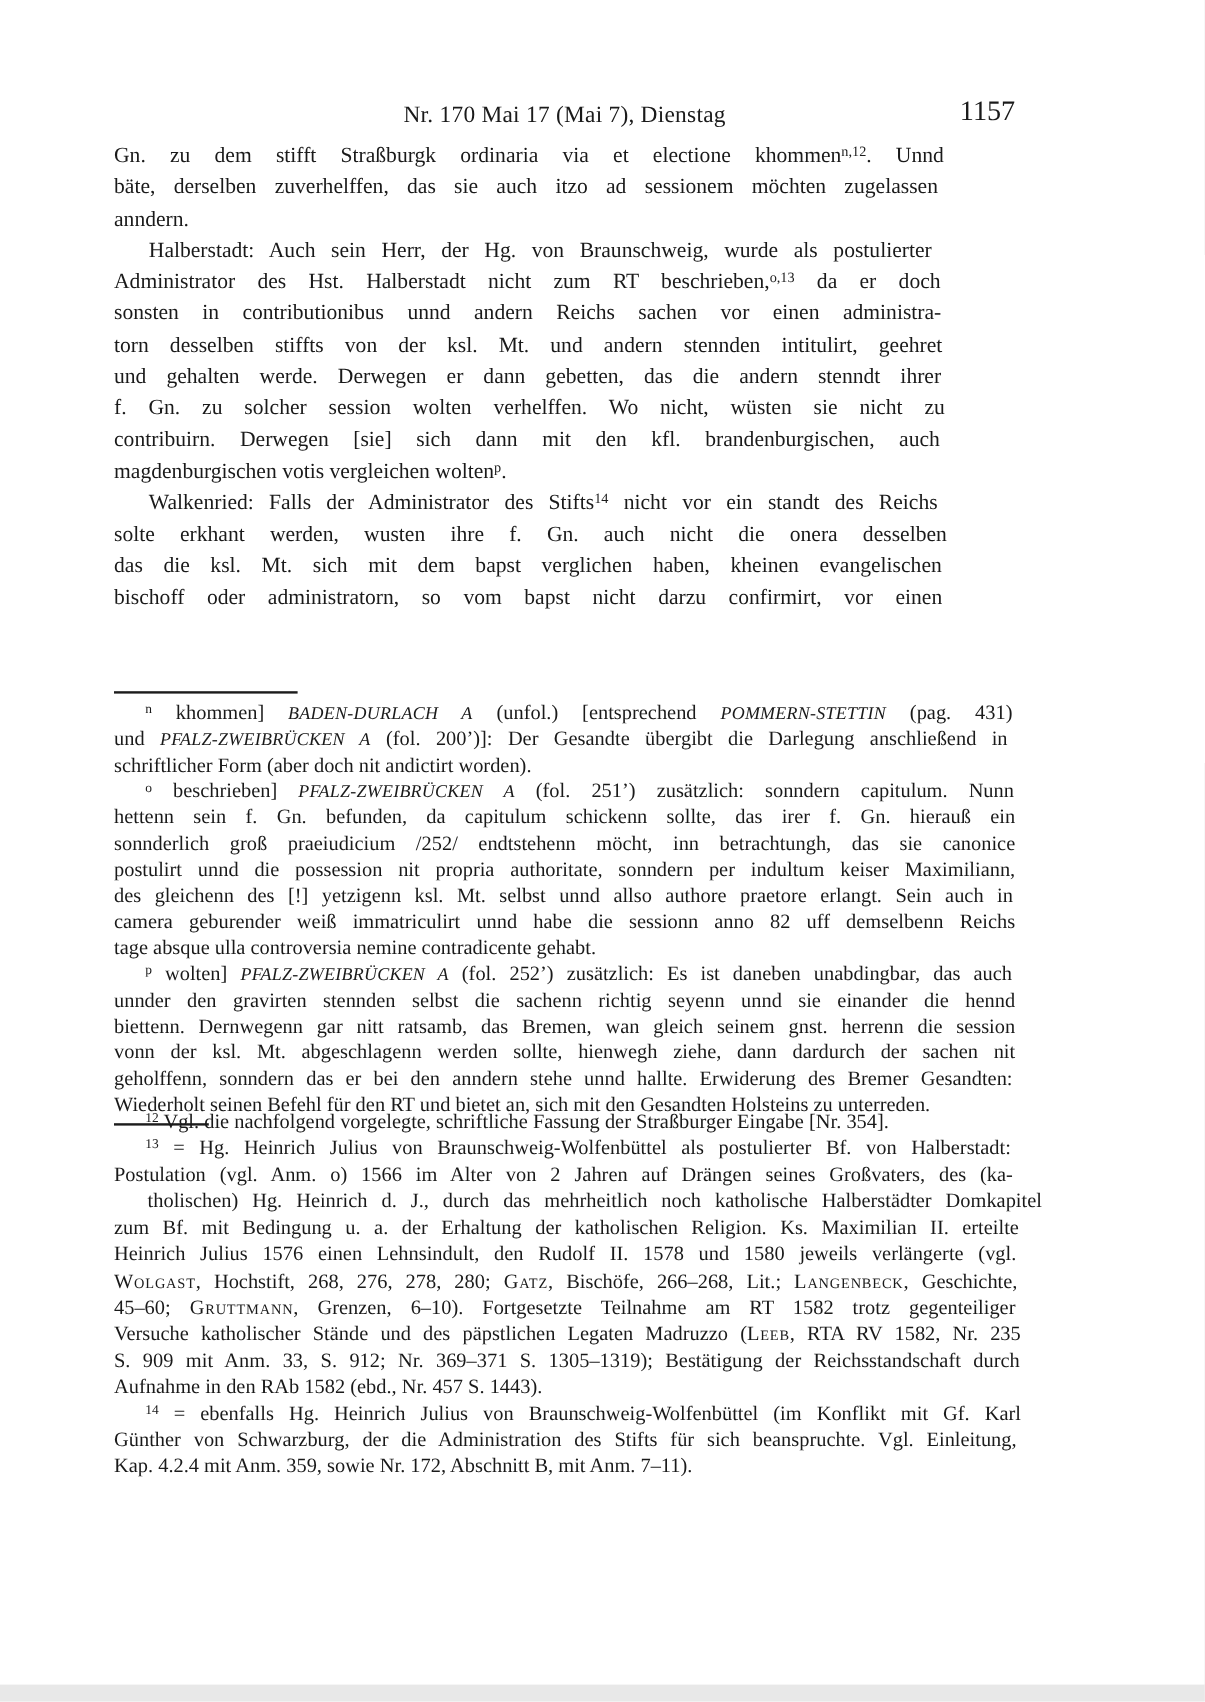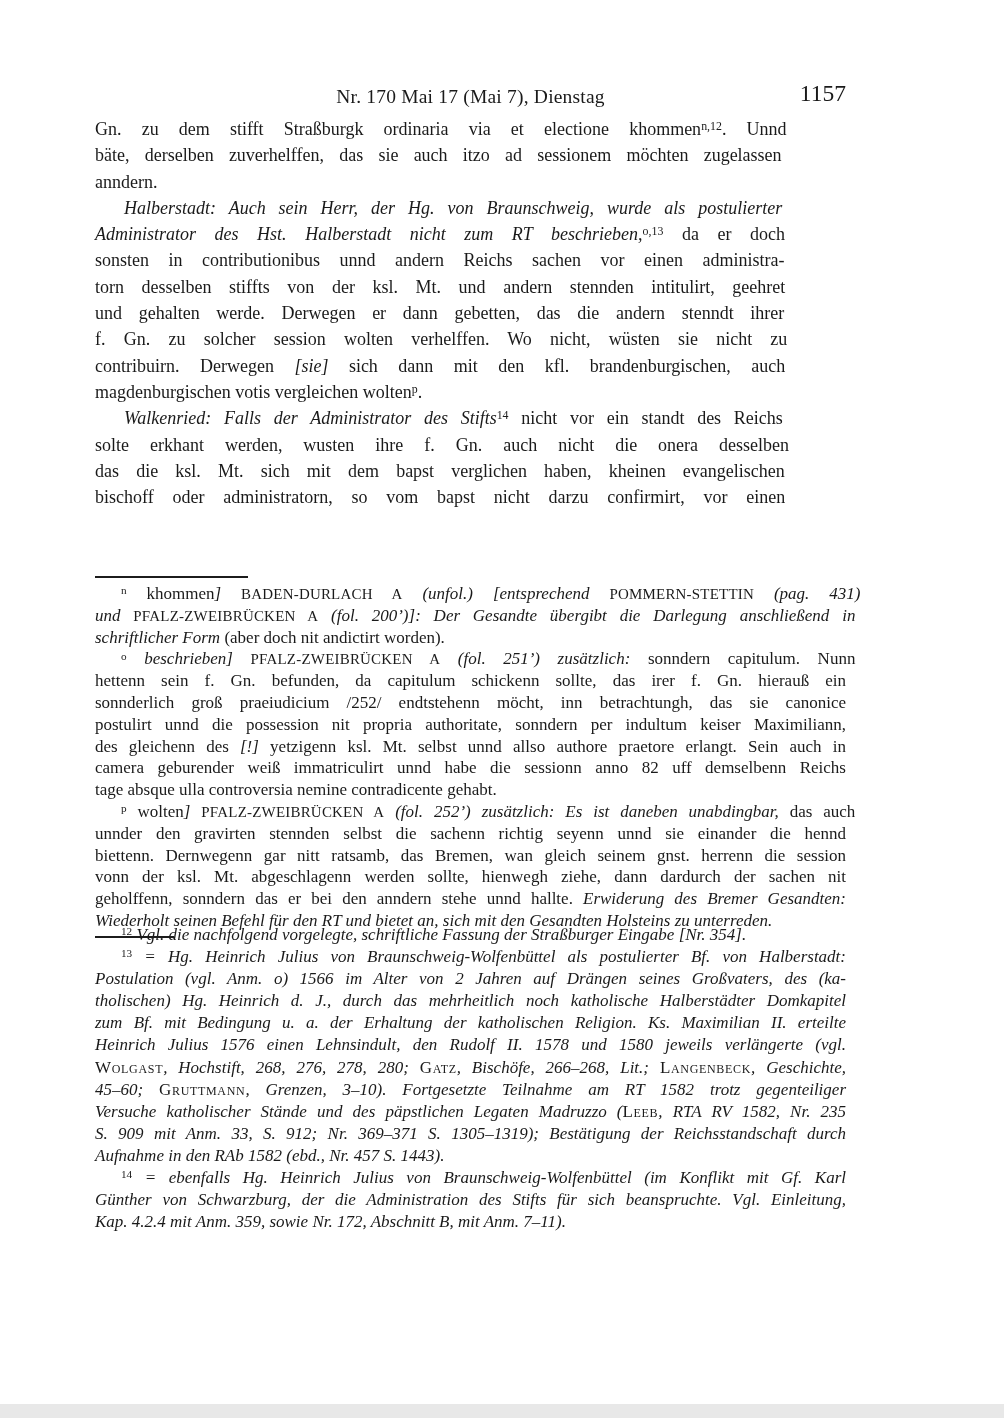--- a/index.html
+++ b/index.html
@@ -19,22 +19,22 @@
   .main .line{height:26.3px;line-height:26.3px;}
   .main .ind{padding-left:29px;}
   .small{font-size:17px;}
   .small .ind{padding-left:26px;}
   .apparatus{top:583px;}
   .apparatus .line{height:21.8px;line-height:21.8px;}
   .notes{top:924px;}
   .notes .line{height:22.1px;line-height:22.1px;}
   .line{white-space:nowrap;overflow:visible;}
   .ls{display:inline-block;white-space:nowrap;}
-  .it{font-style:italic;}
-  .sig{font-size:.88em;letter-spacing:.015em;text-align:center;}
+  .it{}
+  .sig{font-style:italic;font-size:.88em;letter-spacing:.015em;text-align:center;}
   .sc{font-variant:small-caps;letter-spacing:.04em;}
   .sup{font-size:.66em;position:relative;top:-.42em;}
   .rule{position:absolute;left:95px;height:2px;background:#1c1c1c;}
   .rule1{top:576px;width:153px;}
   .rule2{top:936px;width:79px;}
 </style>
 </head>
 <body>
 
 <div class="page">
@@ -96,25 +96,25 @@
 
   <div class="rule rule2"></div>
 
   <section class="txt small notes">
       <div class="para">
         <div class="line end ind"><span class="ls"><span class="sup">12</span><span class="it"> Vgl. die nachfolgend vorgelegte, schriftliche Fassung der Straßburger Eingabe [Nr. 354].</span></span></div>
       </div>
       <div class="para">
         <div class="line ind"><span class="ls" style="word-spacing: 7.88636px;"><span class="sup">13</span><span class="it"> = Hg. Heinrich Julius von Braunschweig-Wolfenbüttel als postulierter Bf. von Halberstadt:</span></span></div>
         <div class="line"><span class="ls" style="word-spacing: 7.32083px;"><span class="it">Postulation (vgl. Anm. o) 1566 im Alter von 2 Jahren auf Drängen seines Großvaters, des (ka-</span></span></div>
-        <div class="line"><span class="ls" style="word-spacing: 7.36648px;"><span class="it">tholischen) Hg. Heinrich d. J., durch das mehrheitlich noch katholische Halberstädter Domkapitel</span></span></div>
+        <div class="line"><span class="ls" style="word-spacing: 7.36648px; margin-left: 28px;"><span class="it">tholischen) Hg. Heinrich d. J., durch das mehrheitlich noch katholische Halberstädter Domkapitel</span></span></div>
         <div class="line"><span class="ls" style="word-spacing: 6.98884px;"><span class="it">zum Bf. mit Bedingung u. a. der Erhaltung der katholischen Religion. Ks. Maximilian II. erteilte</span></span></div>
         <div class="line"><span class="ls" style="word-spacing: 8.01202px;"><span class="it">Heinrich Julius 1576 einen Lehnsindult, den Rudolf II. 1578 und 1580 jeweils verlängerte (vgl.</span></span></div>
         <div class="line"><span class="ls" style="word-spacing: 6.6392px;"><span class="sc">Wolgast</span><span class="it">, Hochstift, 268, 276, 278, 280; </span><span class="sc">Gatz</span><span class="it">, Bischöfe, 266–268, Lit.; </span><span class="sc">Langenbeck</span><span class="it">, Geschichte,</span></span></div>
-        <div class="line"><span class="ls" style="word-spacing: 11.575px;"><span class="it">45–60; </span><span class="sc">Gruttmann</span><span class="it">, Grenzen, 3–10). Fortgesetzte Teilnahme am RT 1582 trotz gegenteiliger</span></span></div>
+        <div class="line"><span class="ls" style="word-spacing: 11.575px;"><span class="it">45–60; </span><span class="sc">Gruttmann</span><span class="it">, Grenzen, 6–10). Fortgesetzte Teilnahme am RT 1582 trotz gegenteiliger</span></span></div>
         <div class="line"><span class="ls" style="word-spacing: 5.85938px;"><span class="it">Versuche katholischer Stände und des päpstlichen Legaten Madruzzo (</span><span class="sc">Leeb</span><span class="it">, RTA RV 1582, Nr. 235</span></span></div>
         <div class="line"><span class="ls" style="word-spacing: 6.08482px;"><span class="it">S. 909 mit Anm. 33, S. 912; Nr. 369–371 S. 1305–1319); Bestätigung der Reichsstandschaft durch</span></span></div>
         <div class="line end"><span class="ls"><span class="it">Aufnahme in den RAb 1582 (ebd., Nr. 457 S. 1443).</span></span></div>
       </div>
       <div class="para">
         <div class="line ind"><span class="ls" style="word-spacing: 8.29036px;"><span class="sup">14</span><span class="it"> = ebenfalls Hg. Heinrich Julius von Braunschweig-Wolfenbüttel (im Konflikt mit Gf. Karl</span></span></div>
         <div class="line"><span class="ls" style="word-spacing: 6.47005px;"><span class="it">Günther von Schwarzburg, der die Administration des Stifts für sich beanspruchte. Vgl. Einleitung,</span></span></div>
         <div class="line end"><span class="ls"><span class="it">Kap. 4.2.4 mit Anm. 359, sowie Nr. 172, Abschnitt B, mit Anm. 7–11).</span></span></div>
       </div>
     </section>

